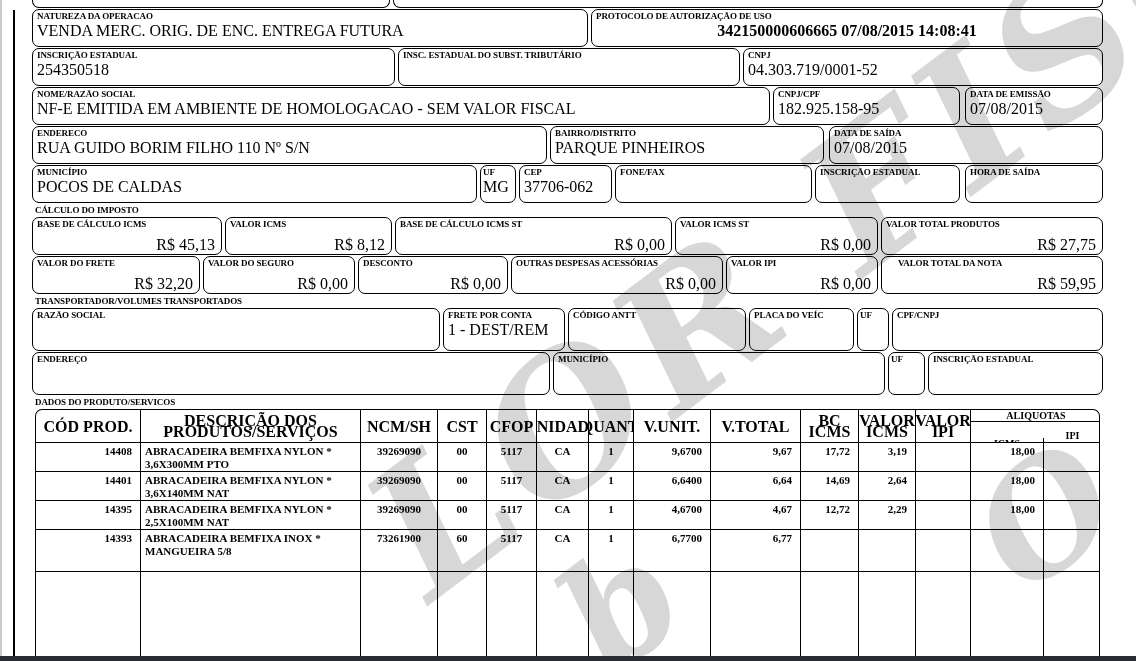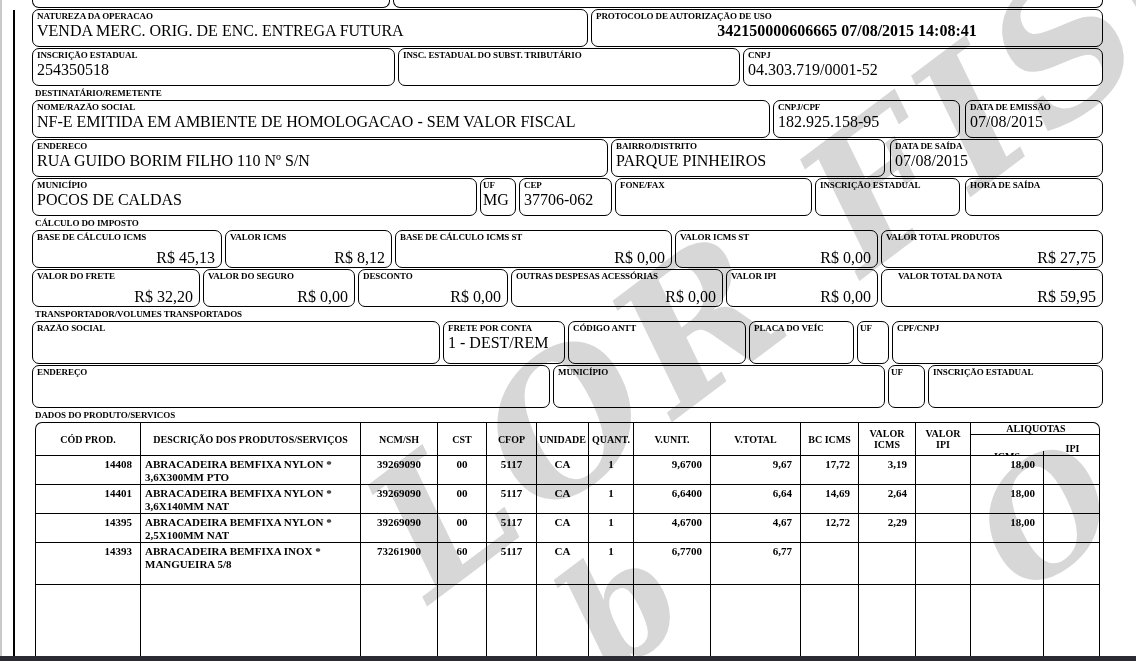--- a/index.html
+++ b/index.html
@@ -32,21 +32,21 @@
   #ptable{box-sizing:border-box;margin-left:3px;width:1065px;border:1.5px solid #000;
       border-bottom:none;border-radius:7px 7px 0 0;overflow:hidden;}
   .trow{display:flex;border-bottom:1px solid #000;}
   .trow.tail{border-bottom:none;height:84px;}
   .tc{box-sizing:border-box;border-right:1px solid #000;padding:1px 4px;overflow:hidden;}
   .tc:last-child{border-right:none;}
   .c1{flex:0 0 105px;}.c2{flex:0 0 220px;}.c3{flex:0 0 77px;}.c4{flex:0 0 49px;}
   .c5{flex:0 0 50px;}.c6{flex:0 0 52px;}.c7{flex:0 0 45px;}.c8{flex:0 0 77px;}
   .c9{flex:0 0 90px;}.c10{flex:0 0 58px;}.c11{flex:0 0 57px;}.c12{flex:0 0 55px;}
   .c13{flex:0 0 73px;}.c14{flex:0 0 57px;}.c1314{flex:0 0 130px;padding:0;}
-  .th{font-weight:bold;font-size:10px;line-height:11px;text-align:center;
+  .th{font-weight:bold;font-size:16px;line-height:11px;text-align:center;
       display:flex;align-items:center;justify-content:center;height:32px;}
   .aliq-wrap{display:flex;flex-direction:column;height:32px;}
   .aliq-top{height:16px;border-bottom:1px solid #000;font-weight:bold;font-size:10px;
       display:flex;align-items:center;justify-content:center;}
   .aliq-sub{display:flex;flex:1;}
   .aliq-sub .s1{flex:0 0 73px;border-right:1px solid #000;box-sizing:border-box;margin-top:16px;}
   .aliq-sub .s2{flex:1;}
   .aliq-sub div{font-weight:bold;font-size:10px;display:flex;align-items:center;justify-content:center;}
   .td{font-weight:bold;font-size:11px;line-height:13px;padding-top:2px;}
   .r{text-align:right;padding-right:8px;font-family:Liberation Serif, serif;}
@@ -89,39 +89,38 @@
     <div class="bx" style="width:342px;">
       <div class="lbl">INSC. ESTADUAL DO SUBST. TRIBUTÁRIO</div>
       <div class="val"></div>
     </div>
     <div class="bx" style="flex:1;">
       <div class="lbl">CNPJ</div>
       <div class="val">04.303.719/0001-52</div>
     </div>
   </div>
 
-  <div class="sect">DESTINATÁRIO/REMETENTE</div>
 
   <div class="row">
     <div class="bx" style="width:738px;">
       <div class="lbl">NOME/RAZÃO SOCIAL</div>
       <div class="val">NF-E EMITIDA EM AMBIENTE DE HOMOLOGACAO - SEM VALOR FISCAL</div>
     </div>
     <div class="bx" style="width:187px;">
       <div class="lbl">CNPJ/CPF</div>
       <div class="val">182.925.158-95</div>
     </div>
     <div class="bx g5" style="flex:1;">
       <div class="lbl">DATA DE EMISSÃO</div>
       <div class="val">07/08/2015</div>
     </div>
   </div>
 
   <div class="row">
-    <div class="bx" style="width:576px;">
+    <div class="bx" style="width:515px;">
       <div class="lbl">ENDERECO</div>
       <div class="val">RUA GUIDO BORIM FILHO  110 Nº S/N</div>
     </div>
     <div class="bx" style="width:274px;">
       <div class="lbl">BAIRRO/DISTRITO</div>
       <div class="val">PARQUE PINHEIROS</div>
     </div>
     <div class="bx g5" style="flex:1;">
       <div class="lbl">DATA DE SAÍDA</div>
       <div class="val">07/08/2015</div>

